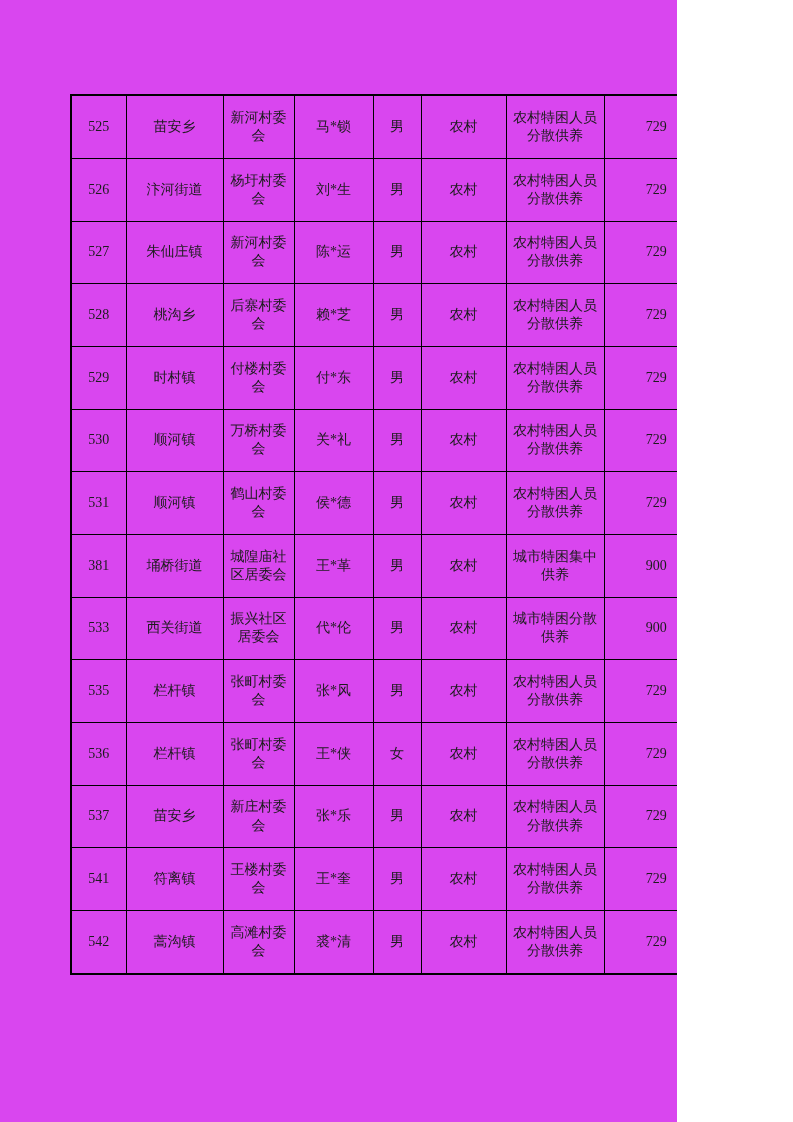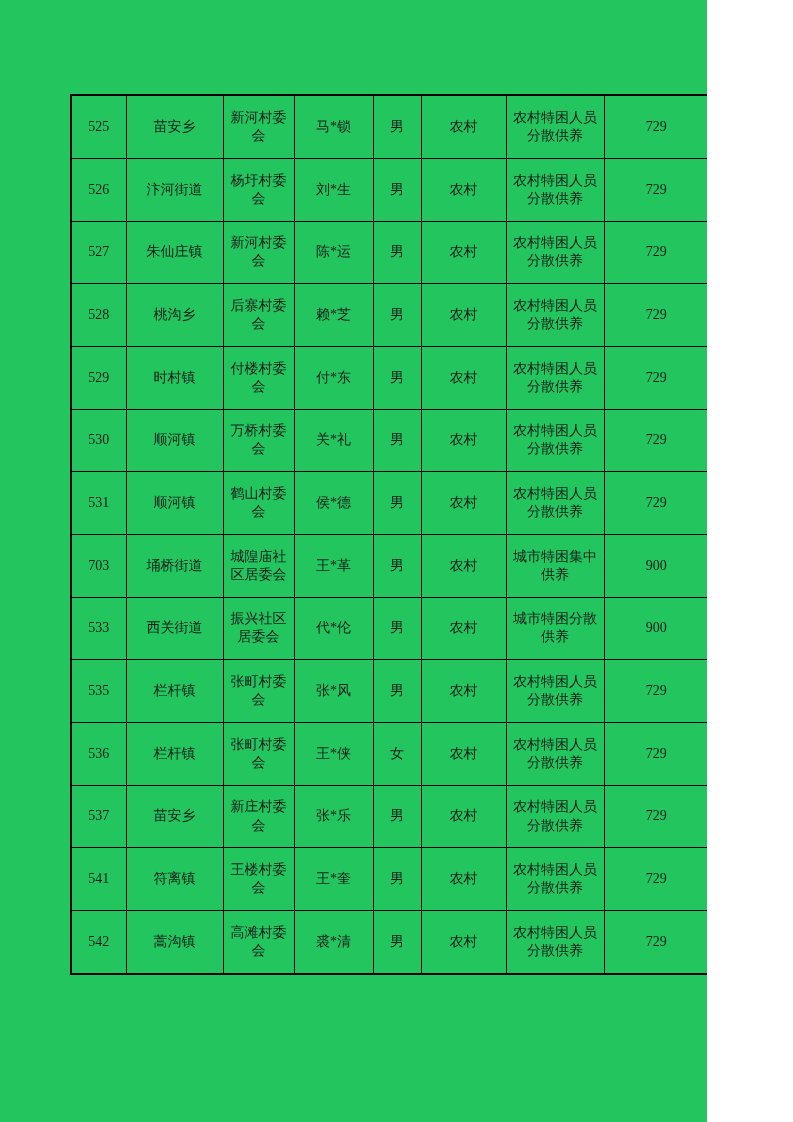--- a/index.html
+++ b/index.html
@@ -4,25 +4,24 @@
 <style>
   html, body {
     margin: 0;
     padding: 0;
     background: #ffffff;
   }
   .page {
     position: relative;
     width: 677px;
     height: 1122px;
-    background: #22c55e;
+    background: #d946ef;
     overflow: hidden;
     font-family: "Liberation Serif", "DejaVu Serif", serif;
     color: #1c1c1c;
-    padding-left: 30px;
   }
   table.data-table {
     position: absolute;
     left: 70px;
     top: 94px;
     width: 638px;
     height: 881px;
     border-collapse: collapse;
     table-layout: fixed;
     border: 2px solid #000000;
@@ -126,21 +125,21 @@
           <td>531</td>
           <td>顺河镇</td>
           <td>鹤山村委会</td>
           <td>侯*德</td>
           <td>男</td>
           <td>农村</td>
           <td>农村特困人员分散供养</td>
           <td>729</td>
         </tr>
         <tr>
-          <td>703</td>
+          <td>381</td>
           <td>埇桥街道</td>
           <td>城隍庙社区居委会</td>
           <td>王*革</td>
           <td>男</td>
           <td>农村</td>
           <td>城市特困集中供养</td>
           <td>900</td>
         </tr>
         <tr>
           <td>533</td>

